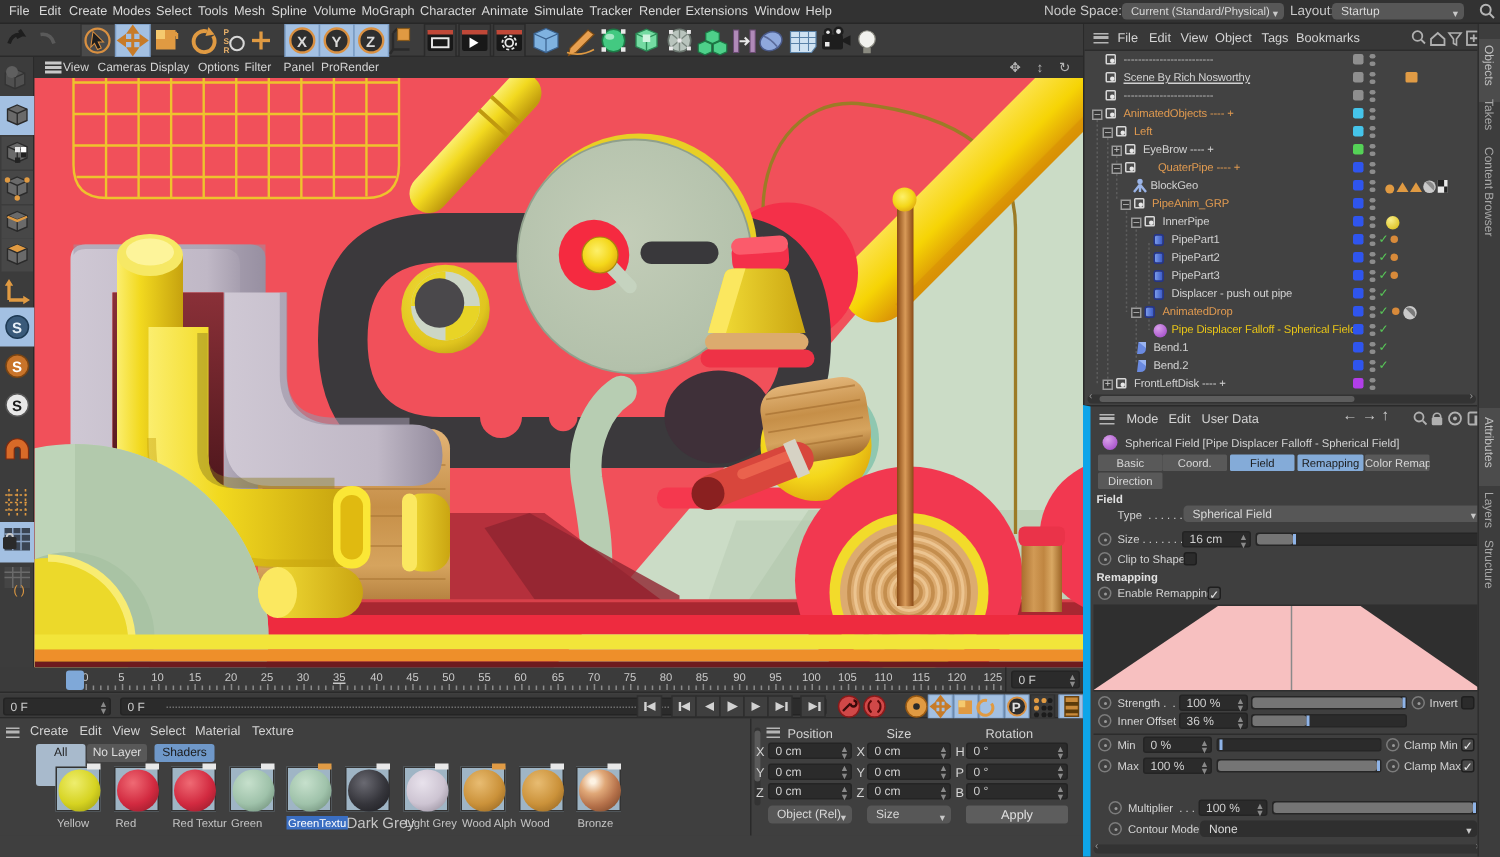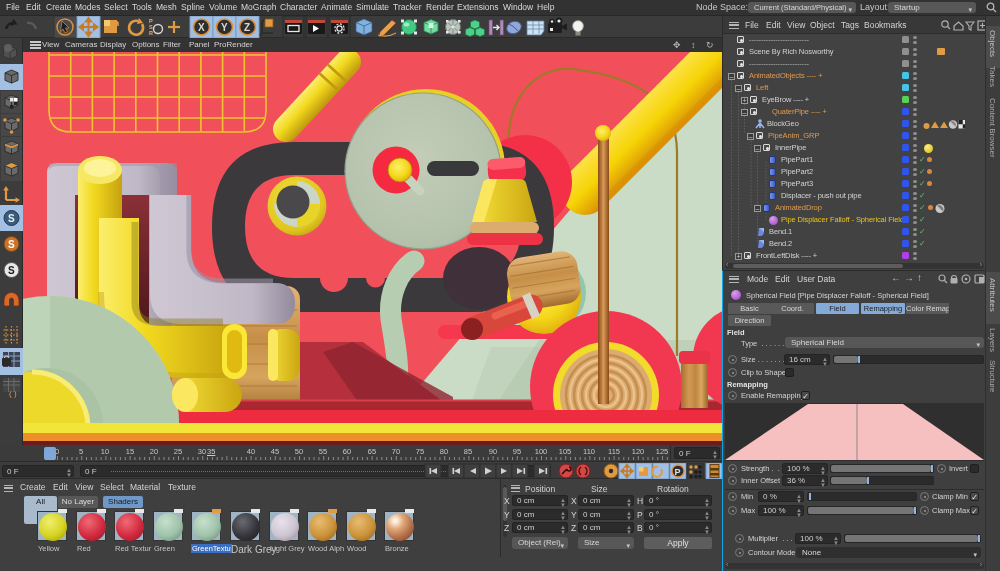--- a/index.html
+++ b/index.html
@@ -501,21 +501,21 @@
 
 <div id="ruler" class="abs" style="left:0;top:445px;width:722px;height:17px;background:#3b3b3b;border-bottom:1px solid #2a2a2a;">
   <div class="abs" style="left:0;top:0;width:670px;height:17px;overflow:hidden;" id="rulnums">
     <div class="abs" style="left:49px;top:2px;width:16px;text-align:center;font-size:7.5px;color:#c9c9c9;">0</div>
     <div class="abs" style="left:73px;top:2px;width:16px;text-align:center;font-size:7.5px;color:#c9c9c9;">5</div>
     <div class="abs" style="left:97px;top:2px;width:16px;text-align:center;font-size:7.5px;color:#c9c9c9;">10</div>
     <div class="abs" style="left:122px;top:2px;width:16px;text-align:center;font-size:7.5px;color:#c9c9c9;">15</div>
     <div class="abs" style="left:146px;top:2px;width:16px;text-align:center;font-size:7.5px;color:#c9c9c9;">20</div>
     <div class="abs" style="left:170px;top:2px;width:16px;text-align:center;font-size:7.5px;color:#c9c9c9;">25</div>
     <div class="abs" style="left:194px;top:2px;width:16px;text-align:center;font-size:7.5px;color:#c9c9c9;">30</div>
-    <div class="abs" style="left:207px;top:2px;width:16px;text-align:left;font-size:7.5px;color:#c9c9c9;text-decoration:underline;">35</div>
+    <div class="abs" style="left:222px;top:2px;width:16px;text-align:left;font-size:7.5px;color:#c9c9c9;text-decoration:underline;">35</div>
     <div class="abs" style="left:243px;top:2px;width:16px;text-align:center;font-size:7.5px;color:#c9c9c9;">40</div>
     <div class="abs" style="left:267px;top:2px;width:16px;text-align:center;font-size:7.5px;color:#c9c9c9;">45</div>
     <div class="abs" style="left:291px;top:2px;width:16px;text-align:center;font-size:7.5px;color:#c9c9c9;">50</div>
     <div class="abs" style="left:315px;top:2px;width:16px;text-align:center;font-size:7.5px;color:#c9c9c9;">55</div>
     <div class="abs" style="left:339px;top:2px;width:16px;text-align:center;font-size:7.5px;color:#c9c9c9;">60</div>
     <div class="abs" style="left:364px;top:2px;width:16px;text-align:center;font-size:7.5px;color:#c9c9c9;">65</div>
     <div class="abs" style="left:388px;top:2px;width:16px;text-align:center;font-size:7.5px;color:#c9c9c9;">70</div>
     <div class="abs" style="left:412px;top:2px;width:16px;text-align:center;font-size:7.5px;color:#c9c9c9;">75</div>
     <div class="abs" style="left:436px;top:2px;width:16px;text-align:center;font-size:7.5px;color:#c9c9c9;">80</div>
     <div class="abs" style="left:460px;top:2px;width:16px;text-align:center;font-size:7.5px;color:#c9c9c9;">85</div>
@@ -883,21 +883,21 @@
           <span class="inull" style="left:14px;"></span>
           <span style="position:absolute;left:26px;color:#b8b8b8;">-------------------------</span>
           <span class="chip" style="left:179px;background:#8f8f8f;"></span>
           <span class="dots" style="left:190px;">
             <span class="dot"></span>
             <span class="dot"></span>
           </span>
         </div>
     <div class="trow" style="left:0;top:12px;">
           <span class="inull" style="left:14px;"></span>
-          <span style="position:absolute;left:26px;">Scene By Rich Nosworthy</span>
+          <span style="position:absolute;left:26px;text-decoration:underline;">Scene By Rich Nosworthy</span>
           <span class="chip" style="left:179px;background:#8f8f8f;"></span>
           <span class="dots" style="left:190px;">
             <span class="dot"></span>
             <span class="dot"></span>
           </span>
           <span style="position:absolute;left:214px;top:2px;width:8px;height:7px;background:#e09b45;border-radius:1px;"></span>
         </div>
     <div class="trow" style="left:0;top:24px;">
           <span class="inull" style="left:14px;"></span>
           <span style="position:absolute;left:26px;color:#b8b8b8;">-------------------------</span>
@@ -1095,21 +1095,21 @@
           </span>
         </div>
   </div>
   <div class="abs" style="left:2px;top:247px;width:259px;height:6px;background:#333;border-radius:3px;">
     <div class="abs" style="left:8px;top:1px;width:170px;height:4px;background:#5d5d5d;border-radius:2px;"></div>
     <div class="abs" style="left:1px;top:-2px;color:#999;font-size:7px;">‹</div>
     <div class="abs" style="right:2px;top:-2px;color:#999;font-size:7px;">›</div>
   </div>
 </div>
 
-<div id="attr" class="abs" style="left:722px;top:270px;width:263px;height:301px;background:#3f3f3f;border-left:1px solid #0ea5e9;border-top:1px solid #2a2a2a;">
+<div id="attr" class="abs" style="left:722px;top:270px;width:263px;height:301px;background:#3f3f3f;border-left:5px solid #0ea5e9;border-top:1px solid #2a2a2a;">
   <div class="abs" style="left:6px;top:5px;width:10px;height:7px;border-top:1.5px solid #b5b5b5;border-bottom:1.5px solid #b5b5b5;">
         <div style="height:1.5px;background:#b5b5b5;margin-top:1.2px;"></div>
       </div>
   <div class="abs" style="left:24px;top:3px;font-size:8.5px;">Mode</div>
   <div class="abs" style="left:52px;top:3px;font-size:8.5px;">Edit</div>
   <div class="abs" style="left:74px;top:3px;font-size:8.5px;">User Data</div>
   <div class="abs" style="left:168px;top:1px;font-size:10px;color:#c9c9c9;letter-spacing:3px;">←→↑</div>
   <svg width="50" height="12" style="position:absolute;left:215px;top:2px;">
     <circle cx="4" cy="5" r="3" fill="none" stroke="#b0b0b0" stroke-width="1.2"></circle>
         <line x1="6.5" y1="7.5" x2="9" y2="10" stroke="#b0b0b0" stroke-width="1.2"></line>

